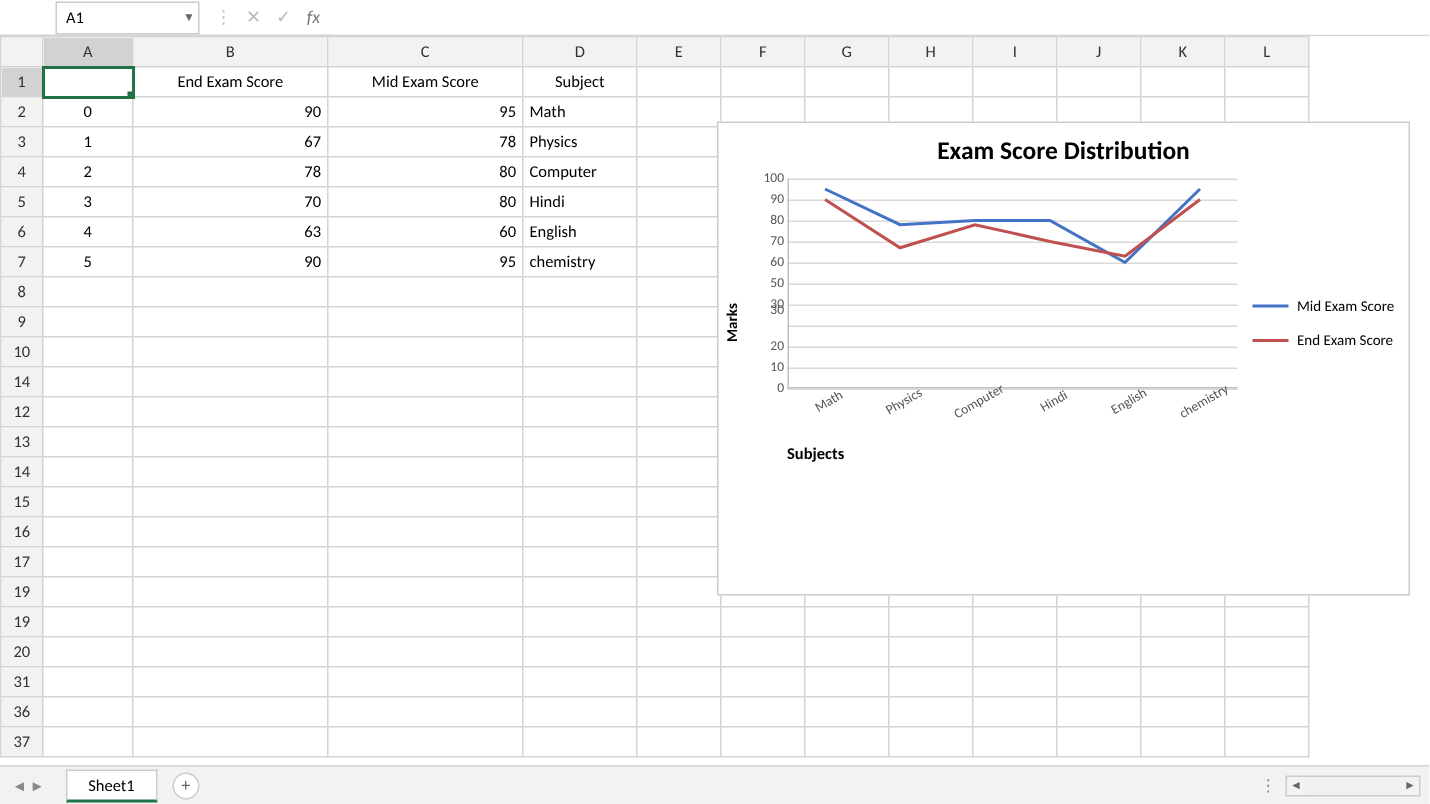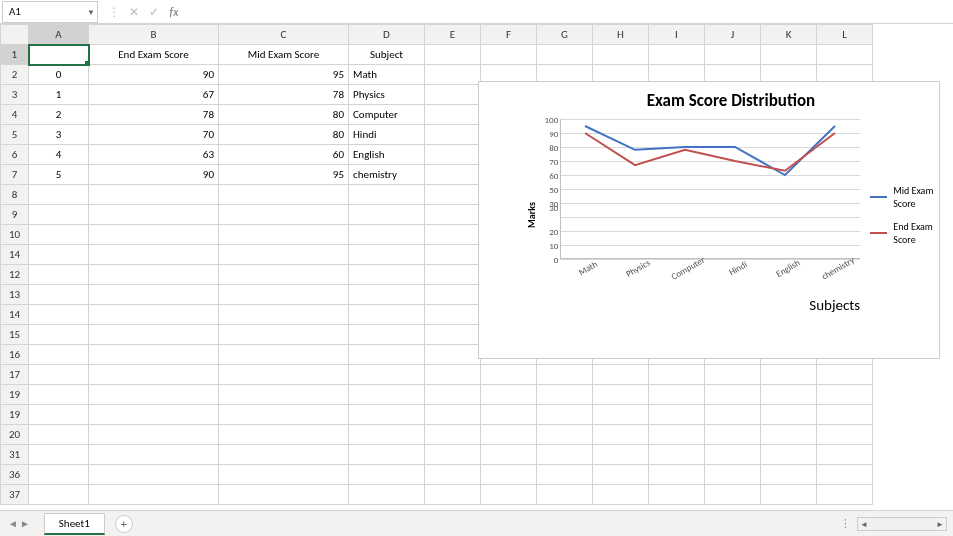--- a/index.html
+++ b/index.html
@@ -12,20 +12,21 @@
   overflow: hidden;
   position: relative;
   color: #000;
 }
 .formula-bar {
   display: flex;
   align-items: center;
   height: 24px;
   border-bottom: 1px solid #d4d4d4;
   background: #fff;
+  padding-left: 35px;
 }
 .name-box {
   width: 96px;
   height: 22px;
   border: 1px solid #ccc;
   margin: 1px 2px;
   display: flex;
   align-items: center;
   padding: 0 6px;
   font-size: 11px;
@@ -97,24 +98,23 @@
 .bold { font-weight: bold; text-align: center; }
 .num { text-align: right; }
 .txt { text-align: left; }
 .bold-idx { font-weight: bold; text-align: center; }
 
 .chart-box {
   position: absolute;
   left: 478px;
   top: 57px;
   width: 462px;
-  height: 278px;
+  height: 316px;
   background: #fff;
   border: 1px solid #ccc;
-  padding-left: 44px;
 }
 .chart-title {
   text-align: center;
   font-weight: bold;
   font-size: 17px;
   padding: 8px 0 4px 0;
   color: #000;
 }
 .chart-body {
   display: flex;
@@ -153,23 +153,23 @@
 .x-tick {
   flex: 1;
   font-size: 9px;
   color: #555;
   text-align: center;
   transform: rotate(-30deg);
   transform-origin: top center;
   white-space: nowrap;
 }
 .x-axis-label {
-  text-align: right;
-  font-weight: normal;
-  font-size: 15px;
+  text-align: left;
+  font-weight: bold;
+  font-size: 11px;
   margin-top: 22px;
 }
 .legend {
   width: 120px;
   display: flex;
   flex-direction: column;
   justify-content: center;
   gap: 10px;
   font-size: 10px;
   padding-left: 10px;

